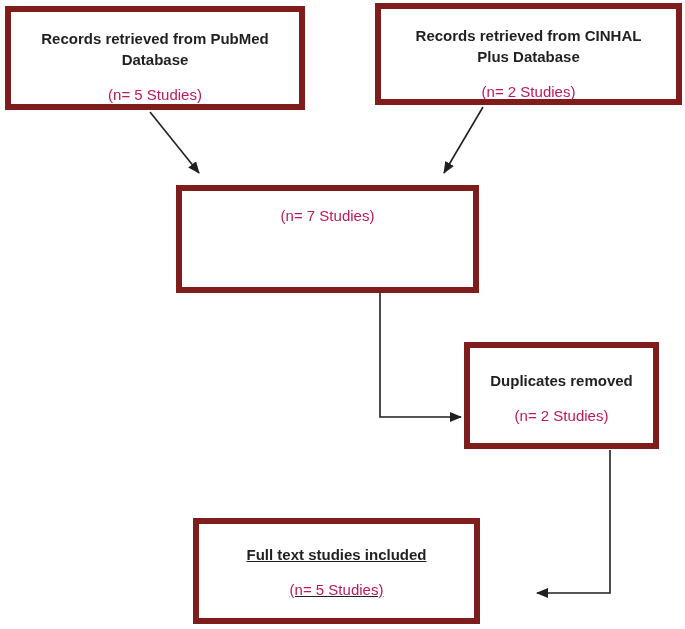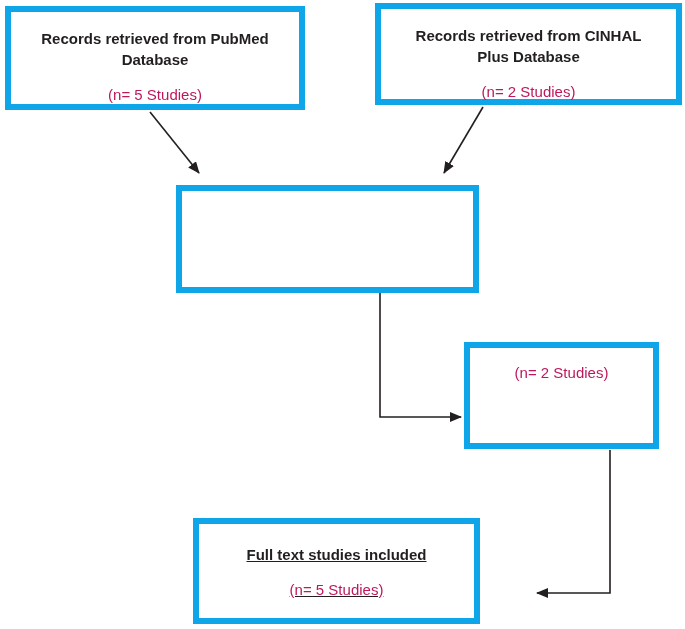--- a/index.html
+++ b/index.html
@@ -11,21 +11,21 @@
     position: relative;
     width: 685px;
     height: 629px;
     background: #ffffff;
     font-family: "Liberation Sans", sans-serif;
     overflow: hidden;
   }
   .node {
     position: absolute;
     box-sizing: border-box;
-    border: 6px solid #0ea5e9;
+    border: 6px solid #7f1d1d;
     background: #ffffff;
     display: flex;
     flex-direction: column;
     align-items: center;
     text-align: center;
     color: #231f20;
   }
   .node-title {
     font-weight: bold;
     font-size: 15px;
@@ -68,23 +68,25 @@
     <div class="node-title">Records retrieved from PubMed Database</div>
     <div class="node-count">(n= 5 Studies)</div>
   </div>
 
   <div class="node" id="node-cinhal">
     <div class="node-title">Records retrieved from CINHAL Plus Database</div>
     <div class="node-count">(n= 2 Studies)</div>
   </div>
 
   <div class="node" id="node-screened">
+    <div class="node-count">(n= 7 Studies)</div>
   </div>
 
   <div class="node" id="node-duplicates">
+    <div class="node-title">Duplicates removed</div>
     <div class="node-count">(n= 2 Studies)</div>
   </div>
 
   <div class="node" id="node-fulltext">
     <div class="node-title">Full text studies included</div>
     <div class="node-count">(n= 5 Studies)</div>
   </div>
 
   <svg id="arrow-layer" viewBox="0 0 685 629" xmlns="http://www.w3.org/2000/svg">
     <defs>

